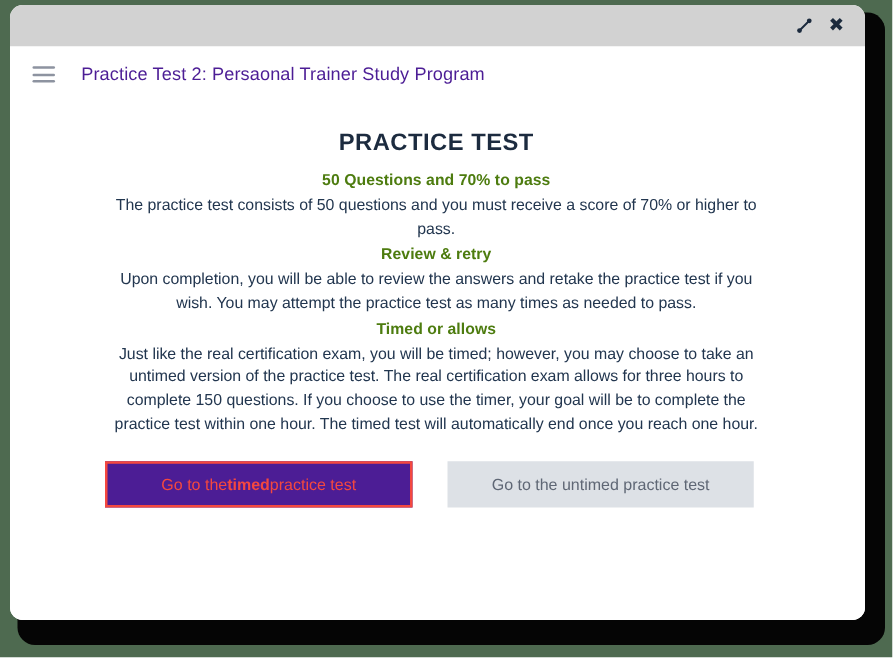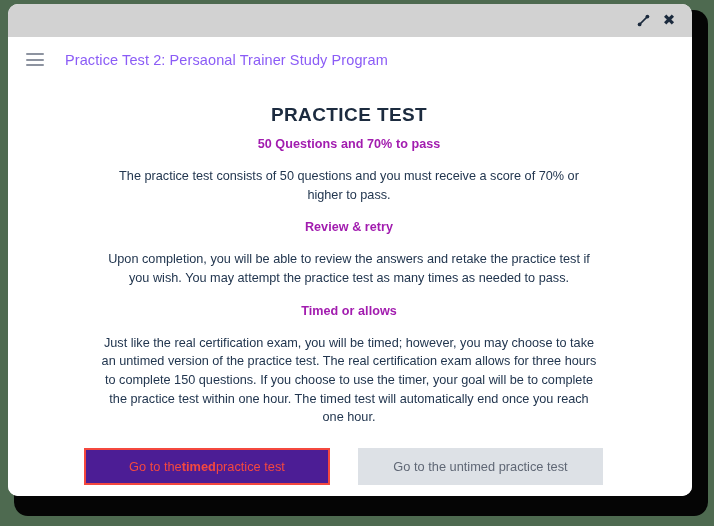--- a/index.html
+++ b/index.html
@@ -97,21 +97,21 @@
   .hamburger span {
     display: block;
     height: 2px;
     width: 100%;
     background: #8d93a0;
     border-radius: 1px;
   }
   .course-title {
     margin-left: 21px;
     font-size: 14.5px;
-    color: #8b5cf6;
+    color: #4c1d95;
     letter-spacing: 0.1px;
     white-space: nowrap;
   }
 
   
   .content-scroll {
     flex: 1 1 auto;
     overflow: hidden;
     background: #ffffff;
   }
@@ -126,27 +126,27 @@
     font-size: 19px;
     font-weight: bold;
     color: #1c2b3f;
     letter-spacing: 0.4px;
   }
 
   .sec-head {
     margin: 0 0 2px 0;
     font-size: 12.6px;
     font-weight: bold;
-    color: #a21caf;
+    color: #4d7c0f;
     letter-spacing: 0.05px;
   }
   .sec-head.spaced { margin-top: 1px; }
 
   .sec-body {
-    margin: 16px;
+    margin: 4px;
     font-size: 12.7px;
     line-height: 1.47;
     color: #22364f;
   }
 
   
   .button-row {
     display: flex;
     margin-top: 21px;
     gap: 28px;

